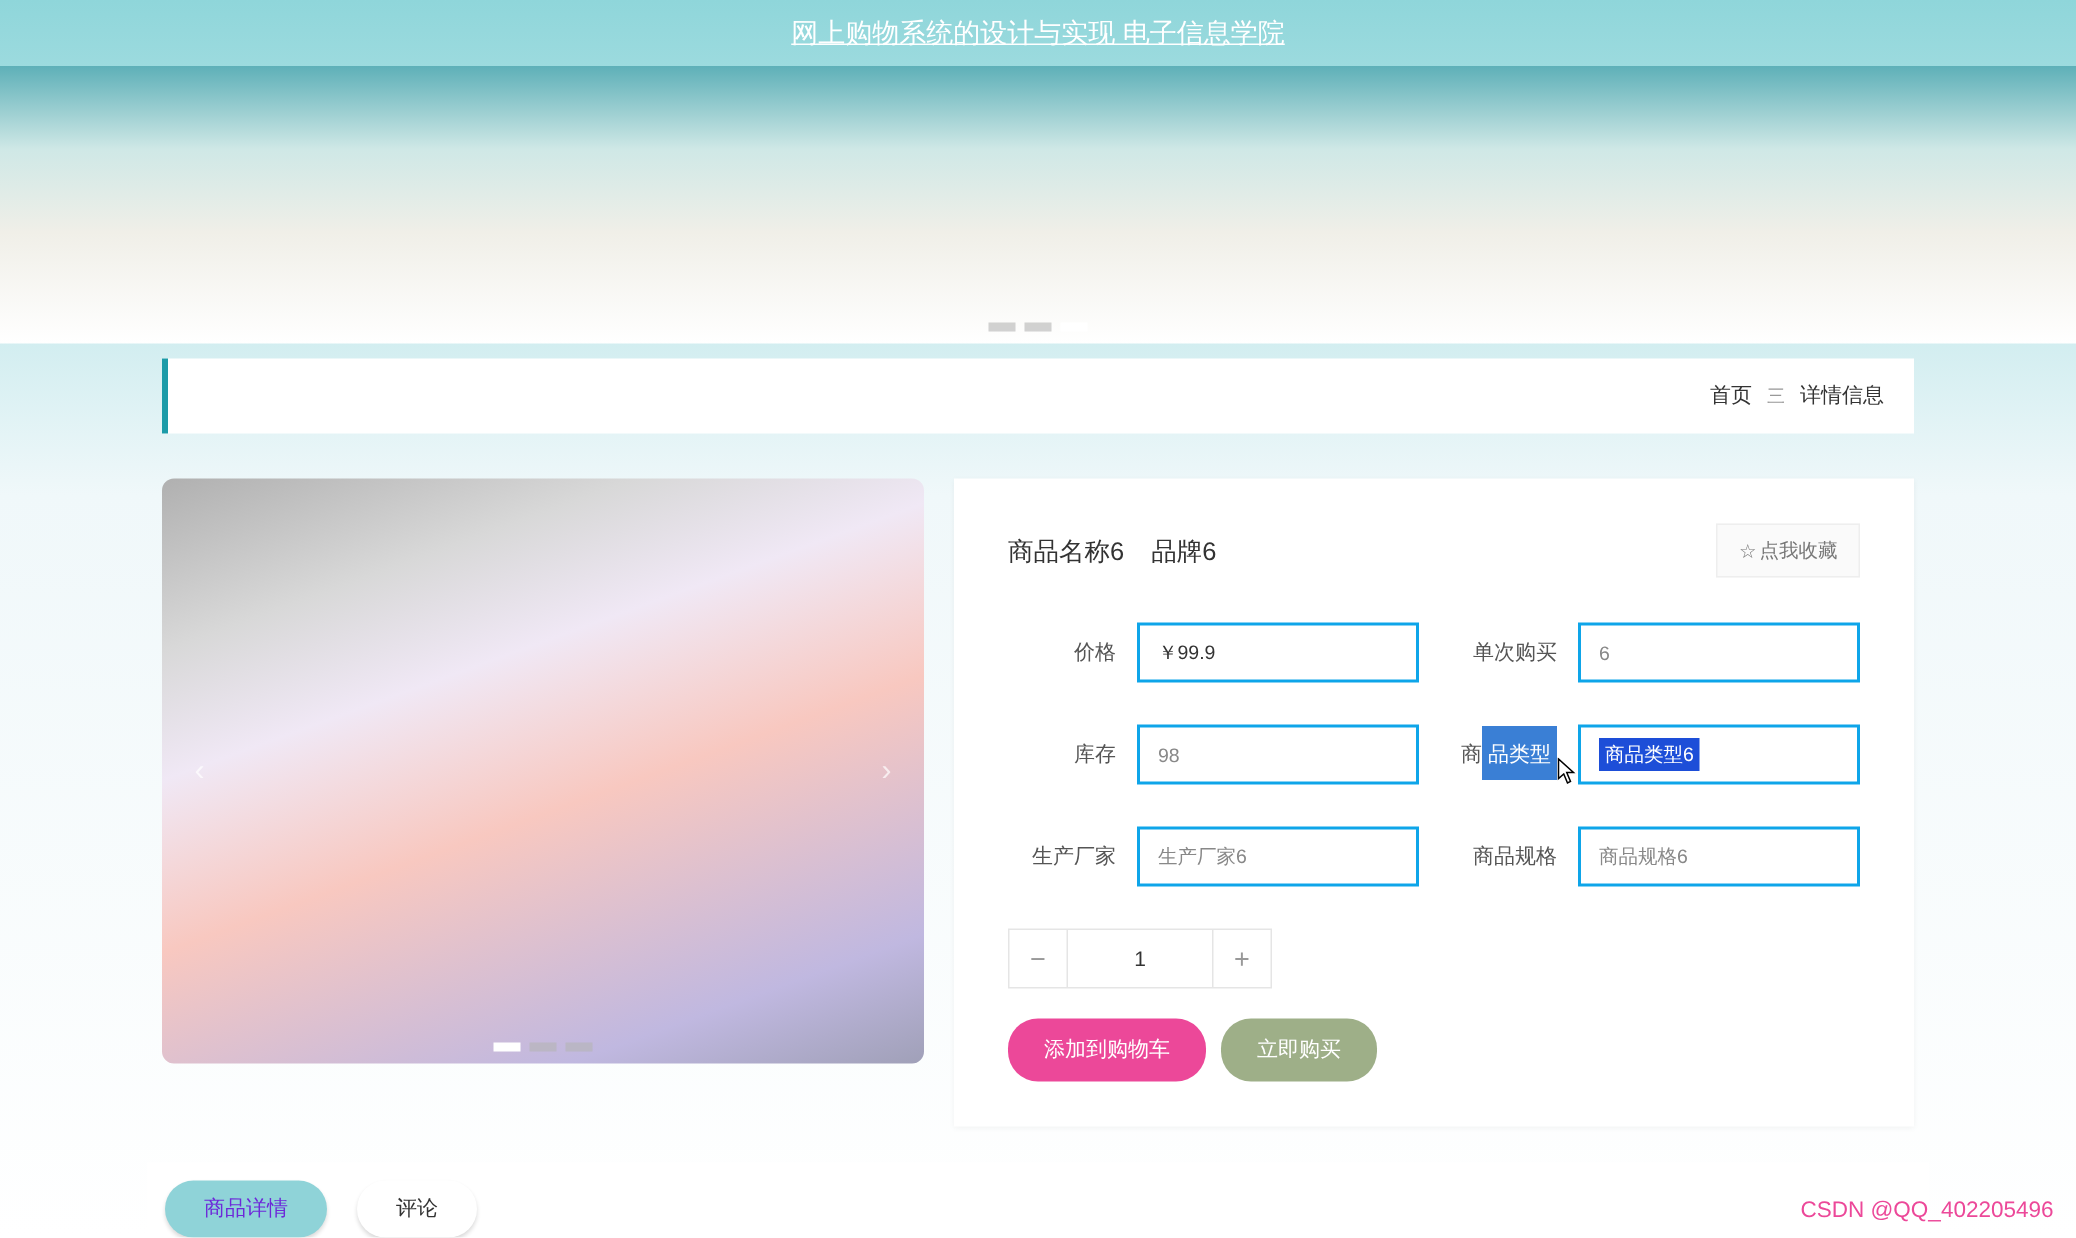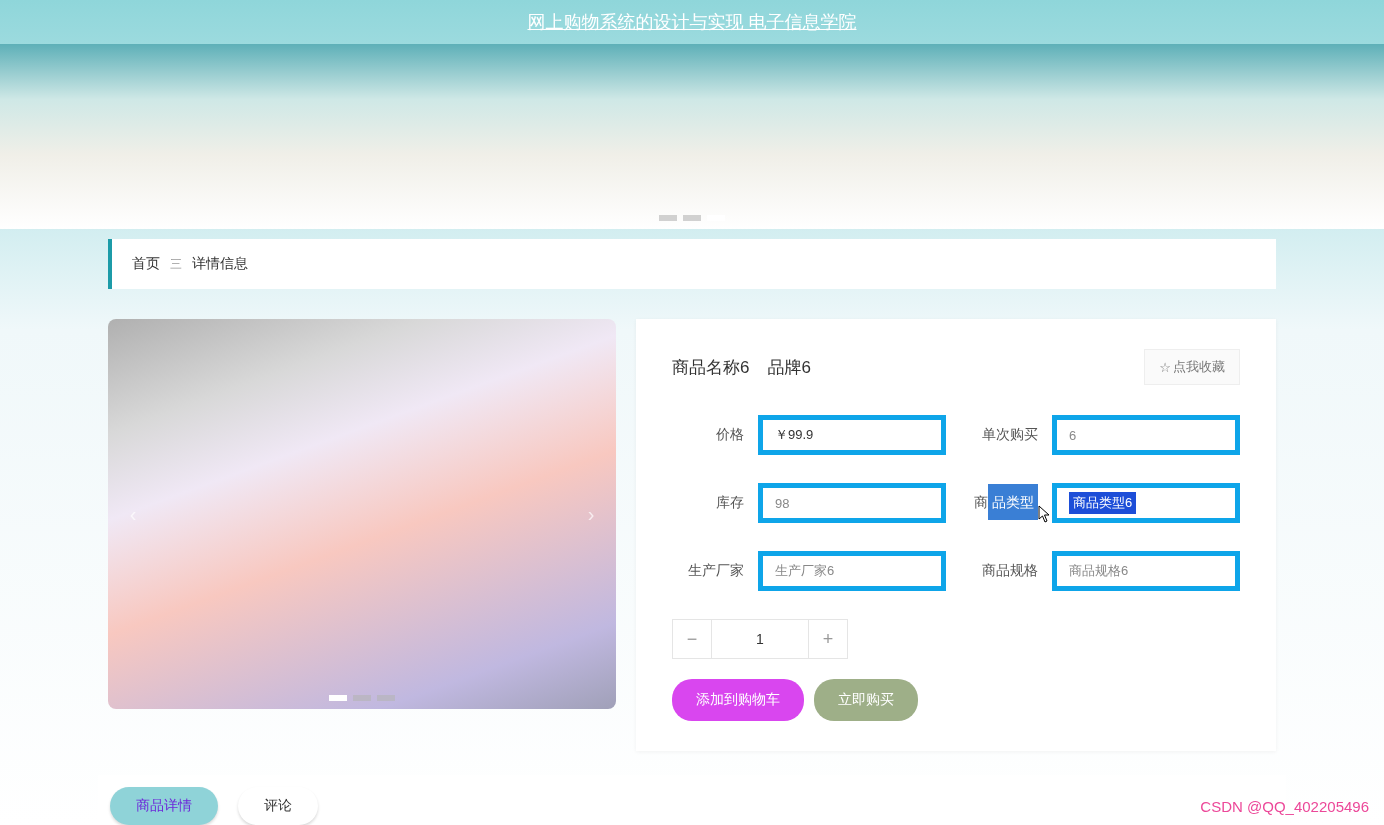--- a/index.html
+++ b/index.html
@@ -41,20 +41,21 @@
       width: 1168px;
       margin: 10px auto 0;
       background: #ffffff;
       border-left: 4px solid #1c9ba8;
       padding: 16px 20px;
       display: flex;
       align-items: center;
       gap: 10px;
       font-size: 14px;
       color: #333;
+      justify-content: flex-end;
     }
     .breadcrumb-sep {
       color: #999;
       font-size: 12px;
     }
     .detail-row {
       width: 1168px;
       margin: 30px auto 0;
       display: flex;
       gap: 20px;
@@ -138,21 +139,21 @@
     }
     .field-label {
       width: 72px;
       text-align: right;
       font-size: 14px;
       color: #555;
     }
     .field-input {
       flex: 1;
       height: 40px;
-      border: 5px solid #0ea5e9;
+      border: 2px solid #0ea5e9;
       background: #ffffff;
       padding: 0 12px;
       font-size: 13px;
       color: #888;
       display: flex;
       align-items: center;
     }
     .field-price { color: #333; font-weight: 500; }
     .field-highlight-label {
       background: #3a7fd5;
@@ -191,21 +192,21 @@
       color: #333;
       display: flex;
       align-items: center;
       justify-content: center;
     }
     .action-row {
       display: flex;
       gap: 10px;
     }
     .btn-cart {
-      background: #d946ef;
+      background: #ec4899;
       color: #fff;
       border: none;
       border-radius: 20px;
       padding: 12px 24px;
       font-size: 14px;
       cursor: pointer;
     }
     .btn-buy {
       background: #9eaf88;
       color: #fff;

